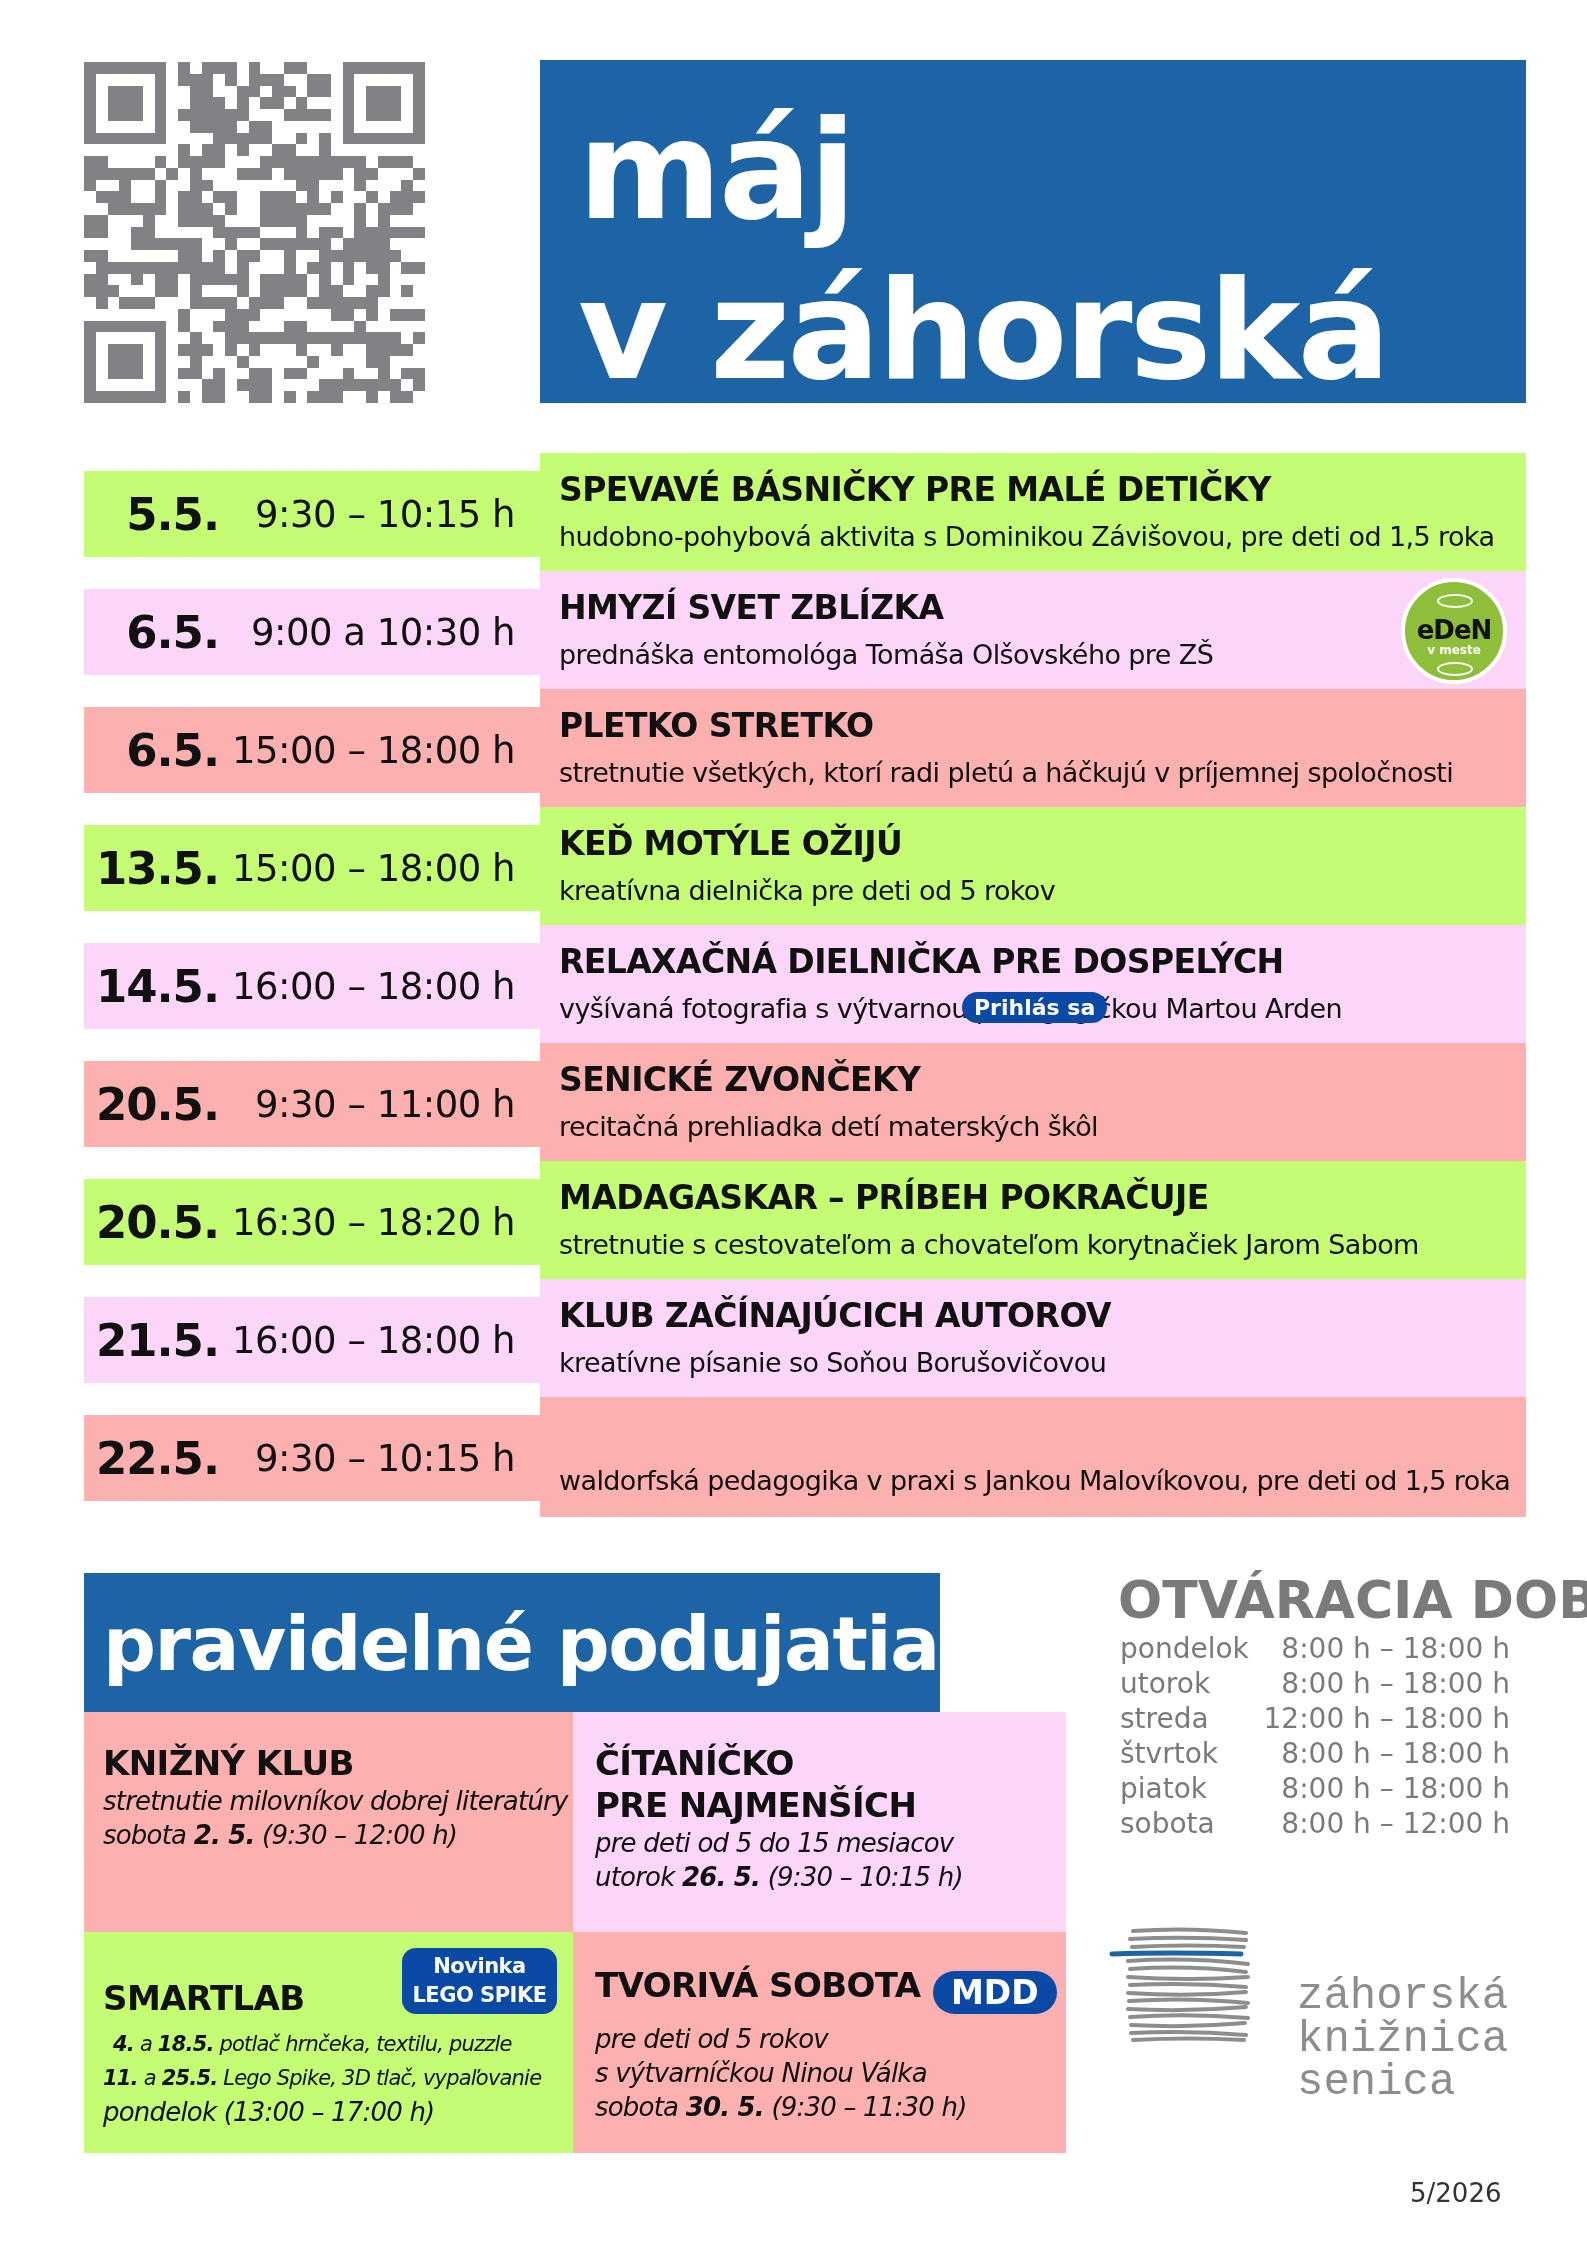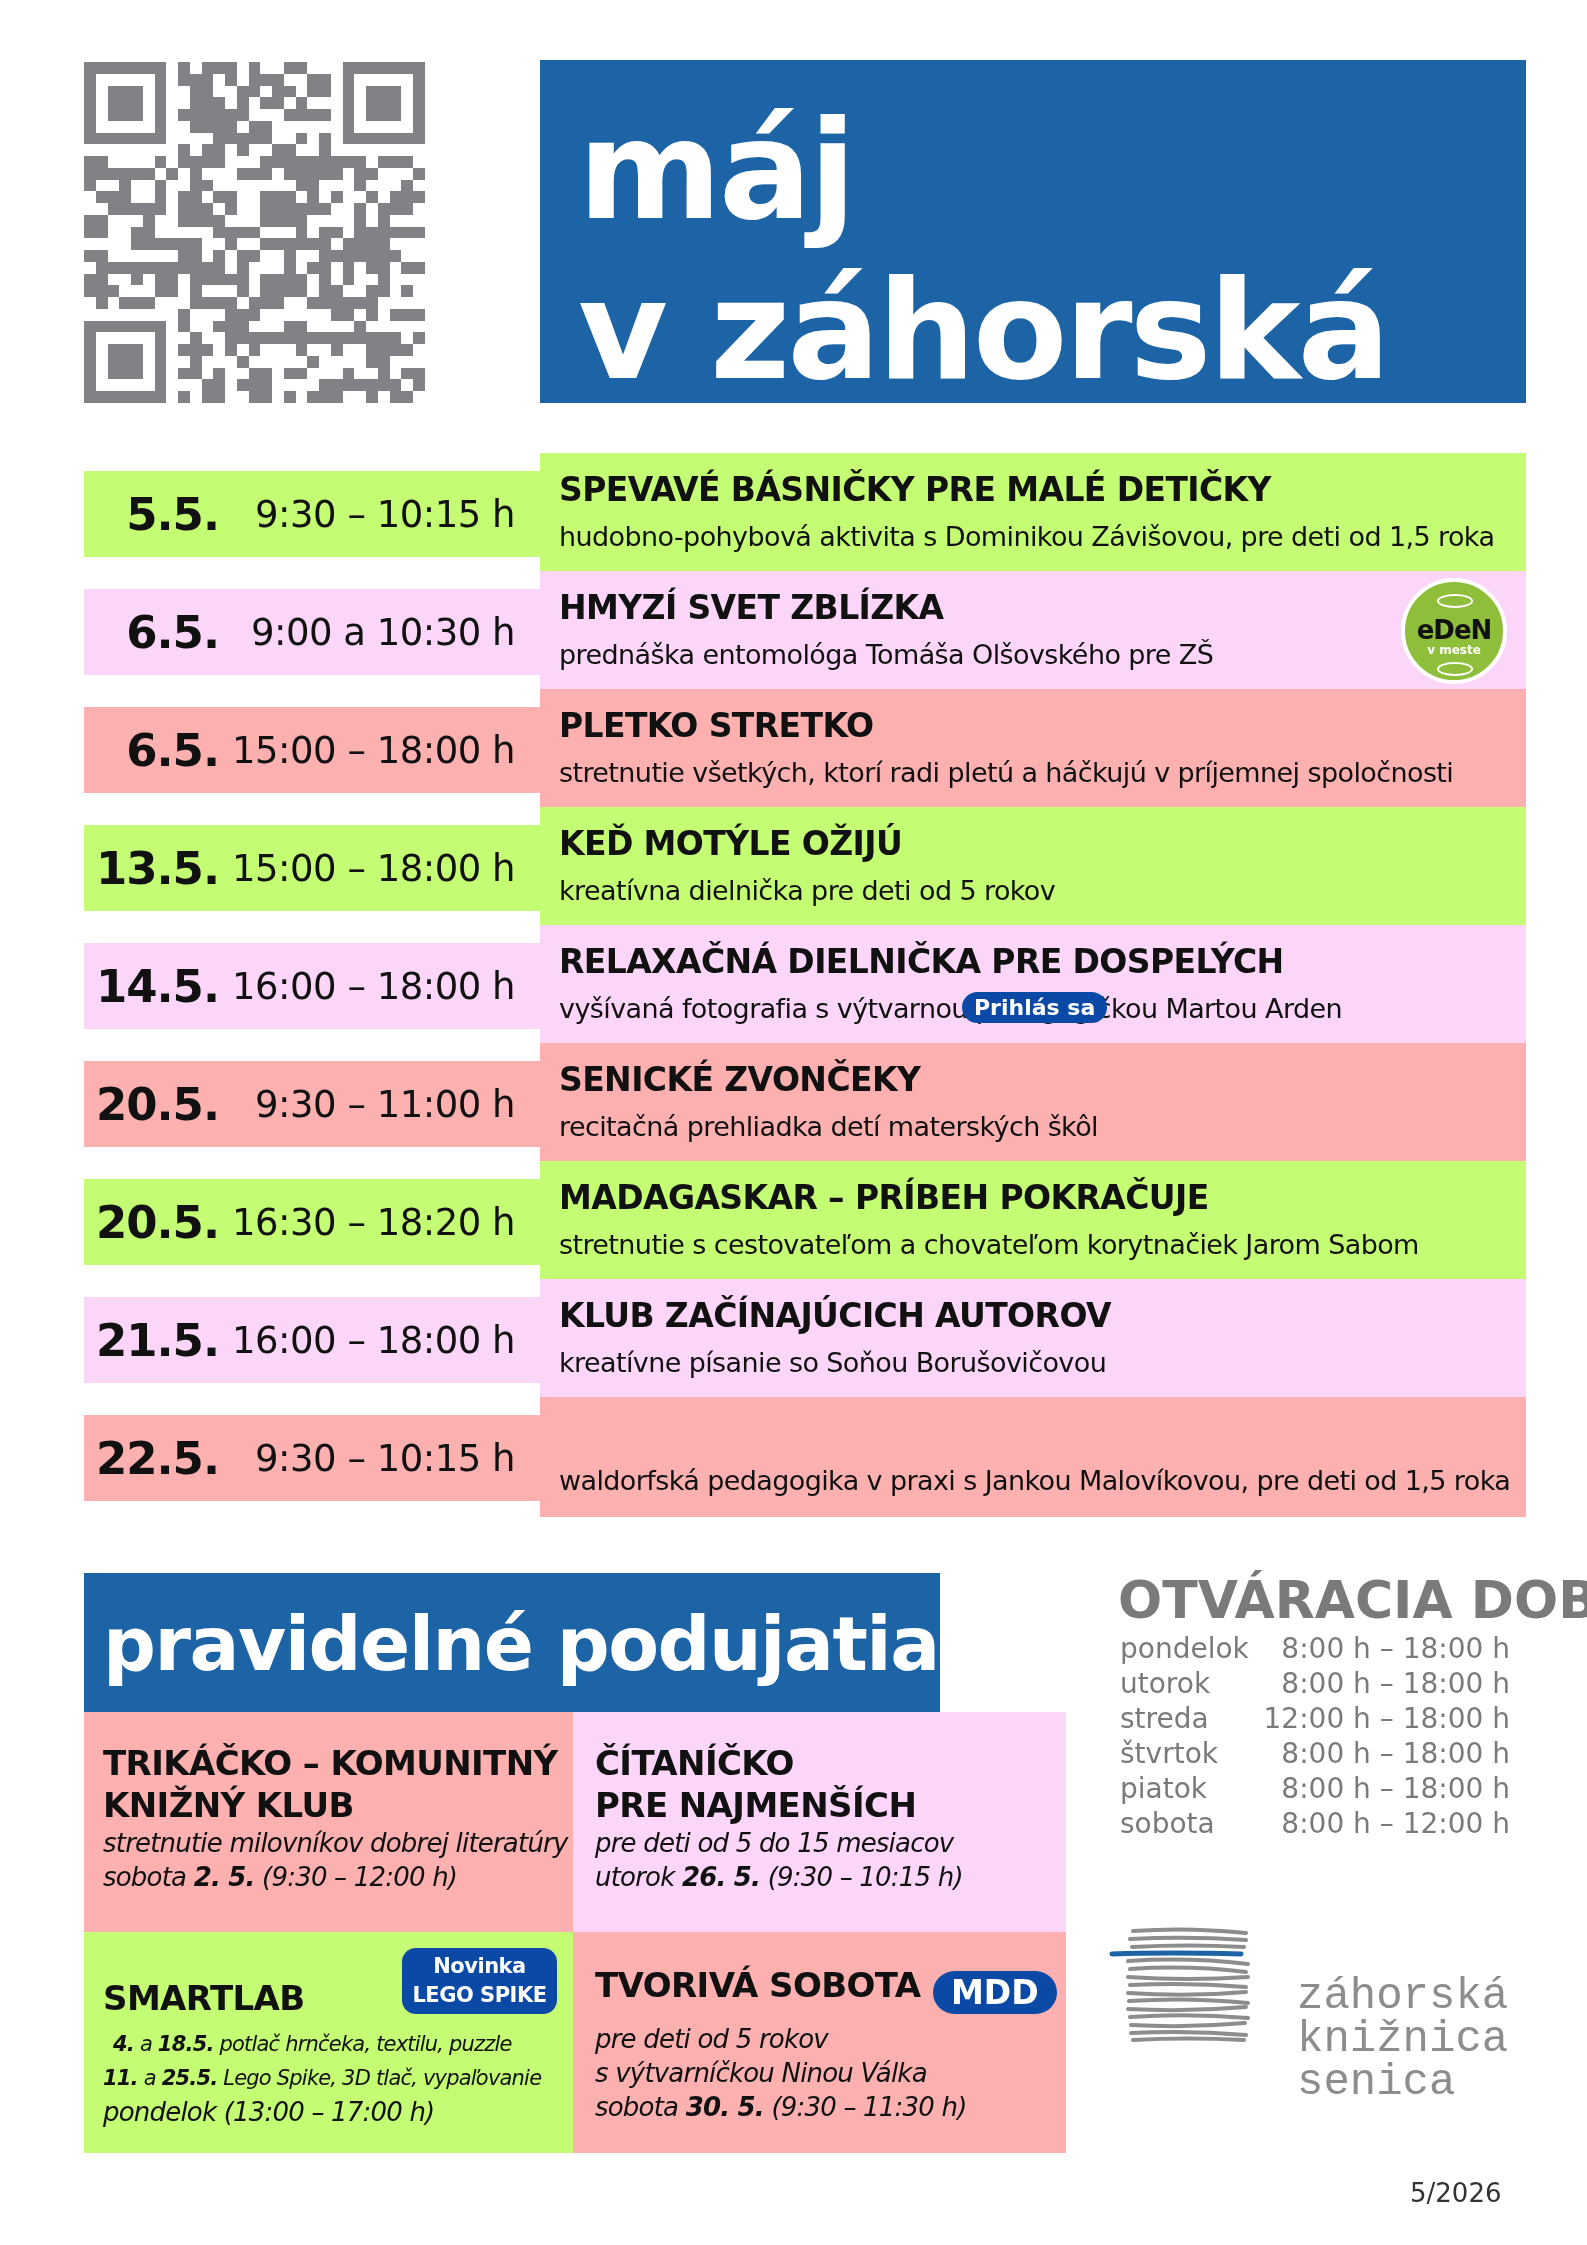--- a/index.html
+++ b/index.html
@@ -535,21 +535,20 @@
 </div>
 
 <span class="abs pill pill-prihlas">Prihlás sa</span>
 
 <div class="abs reg-head">
   <div class="txt">pravidelné podujatia</div>
 </div>
 
 <div class="cell red" style="left:84px;top:1712px;width:489px;height:220px;">
   <div style="position:absolute;left:19px;top:30px;">
-    <div class="ch">TRIKÁČKO – KOMUNITNÝ</div>
     <div class="ch">KNIŽNÝ KLUB</div>
     <div class="cs">stretnutie milovníkov dobrej literatúry</div>
     <div class="cs"><span>sobota </span><b>2. 5.</b><span> (9:30 – 12:00 h)</span></div>
   </div>
 </div>
 
 <div class="cell pink" style="left:573px;top:1712px;width:493px;height:220px;">
   <div style="position:absolute;left:22px;top:30px;">
     <div class="ch">ČÍTANÍČKO</div>
     <div class="ch">PRE NAJMENŠÍCH</div>

